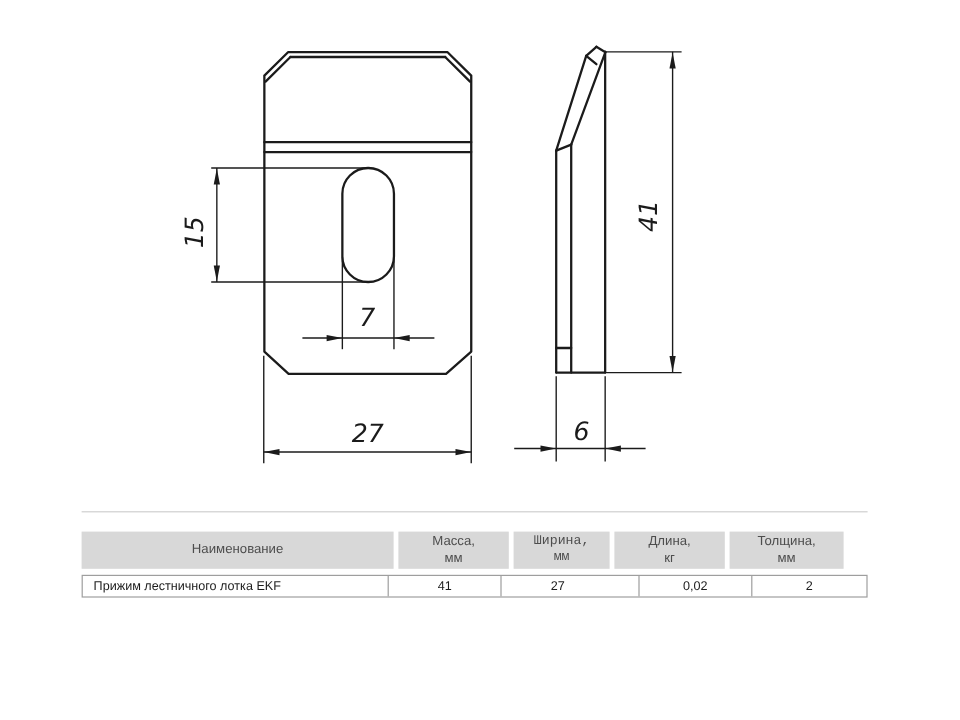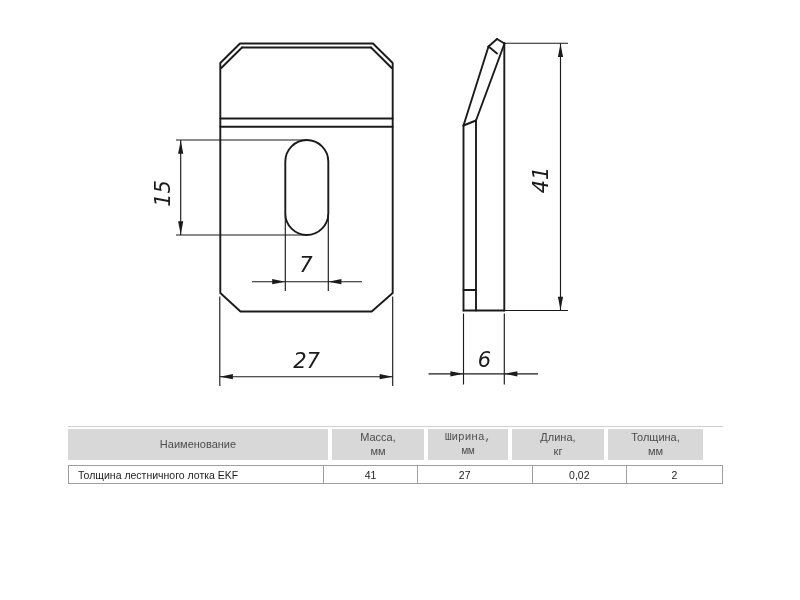--- a/index.html
+++ b/index.html
@@ -6,21 +6,21 @@
   .screen{position:relative;width:800px;height:600px;background:#ffffff;overflow:hidden;
           font-family:"Liberation Sans",sans-serif;}
   svg{position:absolute;left:0;top:0;}
   svg .thick{stroke:#1b1b1b;stroke-width:1.9;fill:none;stroke-linecap:round;stroke-linejoin:round;}
   svg .thin{stroke:#1b1b1b;stroke-width:1.15;fill:none;stroke-linecap:butt;}
   svg .arr{fill:#1b1b1b;stroke:none;}
   svg text.dim{font-family:"DejaVu Sans",sans-serif;font-style:italic;font-size:21px;fill:#1b1b1b;}
   
   .spec{position:absolute;left:68px;top:426px;width:655px;}
   .spec-topline{height:1px;width:655px;background:#cfcfcf;}
-  .spec-head{display:flex;gap:4px;margin-top:2px;height:31px;}
+  .spec-head{display:flex;gap:4px;margin-top:16px;height:31px;}
   .hcell{background:#d8d8d8;color:#4d4d4d;font-size:11px;line-height:1.25;
          display:flex;flex-direction:column;align-items:center;justify-content:center;text-align:center;}
   .hc1{width:260px;} .hc2{width:92px;} .hc3{width:80px;font-family:Liberation Mono, monospace;} .hc4{width:92px;} .hc5{width:95px;}
   .spec-row{margin-top:5px;height:17px;background:#ffffff;border:1px solid #9e9e9e;
             display:flex;align-items:center;font-size:10.5px;color:#1d1d1d;}
   .dcell{height:100%;display:flex;align-items:center;justify-content:center;box-sizing:border-box;}
   .dc1{width:262px;justify-content:flex-start;padding-left:9px;}
   .dc2{width:96px;border-left:1px solid #9e9e9e;}
   .dc3{width:98px;border-left:1px solid #9e9e9e;}
   .dc4{width:97px;border-left:1px solid #9e9e9e;margin-left:20px;}
@@ -131,21 +131,21 @@
         <span>Длина,</span>
         <span>кг</span>
       </div>
       <div class="hcell hc5">
         <span>Толщина,</span>
         <span>мм</span>
       </div>
     </div>
 
     <div class="spec-row">
-      <div class="dcell dc1">Толщина лестничного лотка EKF</div>
+      <div class="dcell dc1">Прижим лестничного лотка EKF</div>
       <div class="dcell dc2">41</div>
       <div class="dcell dc3">27</div>
       <div class="dcell dc4">0,02</div>
       <div class="dcell dc5">2</div>
     </div>
   </div>
 
 </div>
 
 </body></html>

